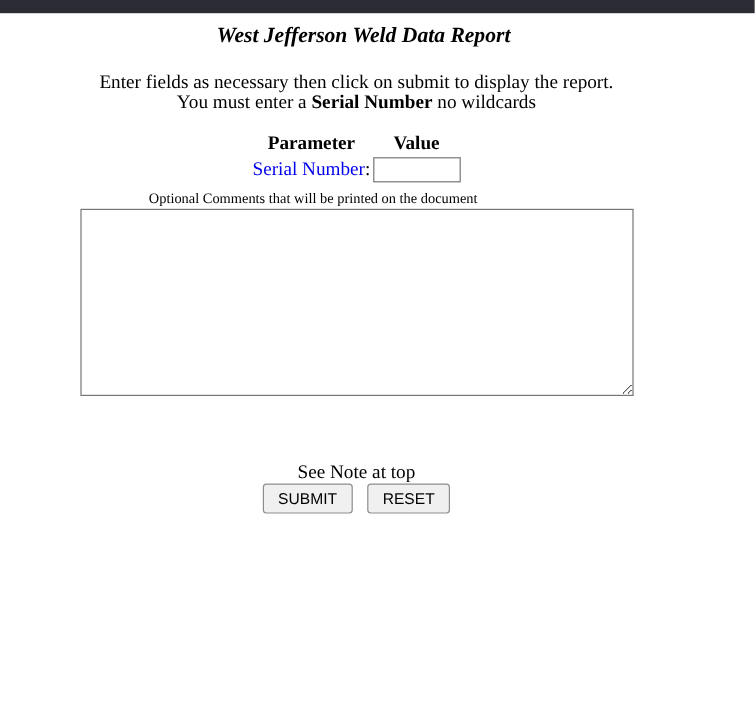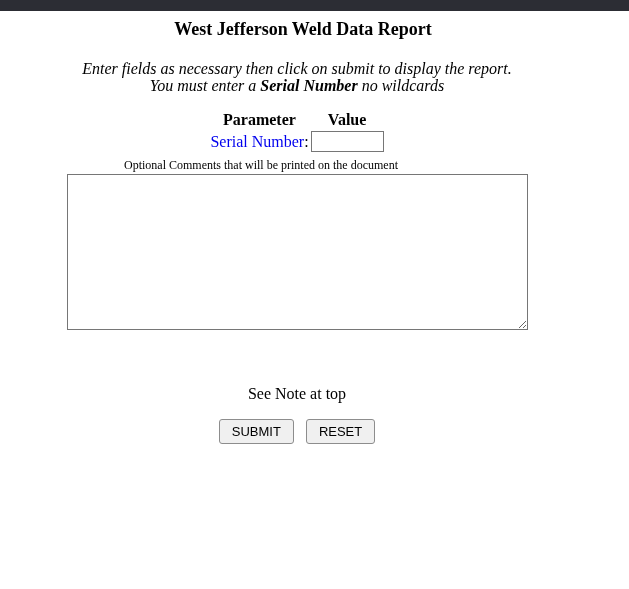--- a/index.html
+++ b/index.html
@@ -7,26 +7,26 @@
 
   .top-bar { width:629px; height:11px; background:var(--topbar,#2c2d34); }
 
   .page { width:594px; }
 
   .page-title {
     margin:8px 0 0 12px;
     font-size:18px; font-weight:bold;
     text-align:center;
     font-family:"Liberation Serif", serif;
+    font-style:italic;
   }
 
   .instructions {
     margin-top:20px;
     text-align:center;
-    font-style:italic;
     font-size:16px;
     line-height:17px;
   }
   .instructions b { font-weight:bold; }
 
   .criteria-table {
     margin:15px auto 0 auto;
     border-collapse:separate;
     border-spacing:2px;
     font-size:16px;
@@ -85,21 +85,20 @@
     padding:2px;
   }
 
   .see-note {
     margin-top:55px;
     text-align:center;
     font-size:16px;
   }
 
   .button-row {
-    margin-top:16px;
     text-align:center;
   }
   .form-button {
     font:13px "Liberation Sans", sans-serif;
     color:#000;
     background:var(--button-bg,#f0f0f0);
     border:1px solid #8d8d8d;
     border-radius:3px;
     padding:4px 12px;
     margin:0 4px;

